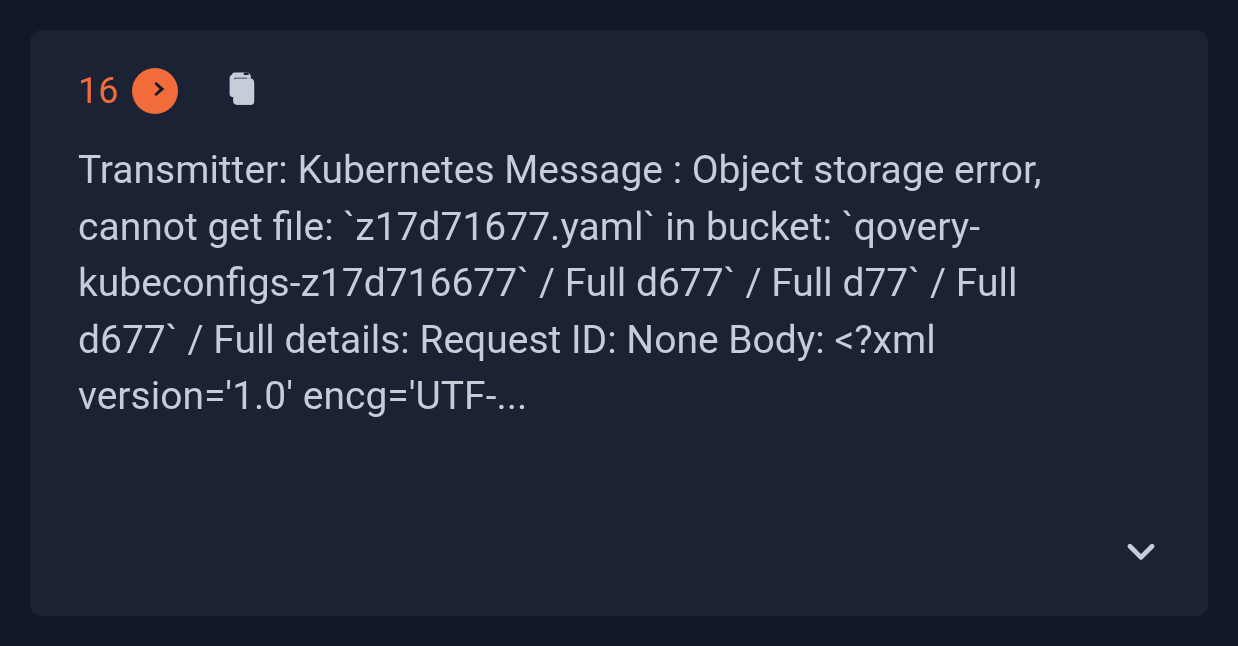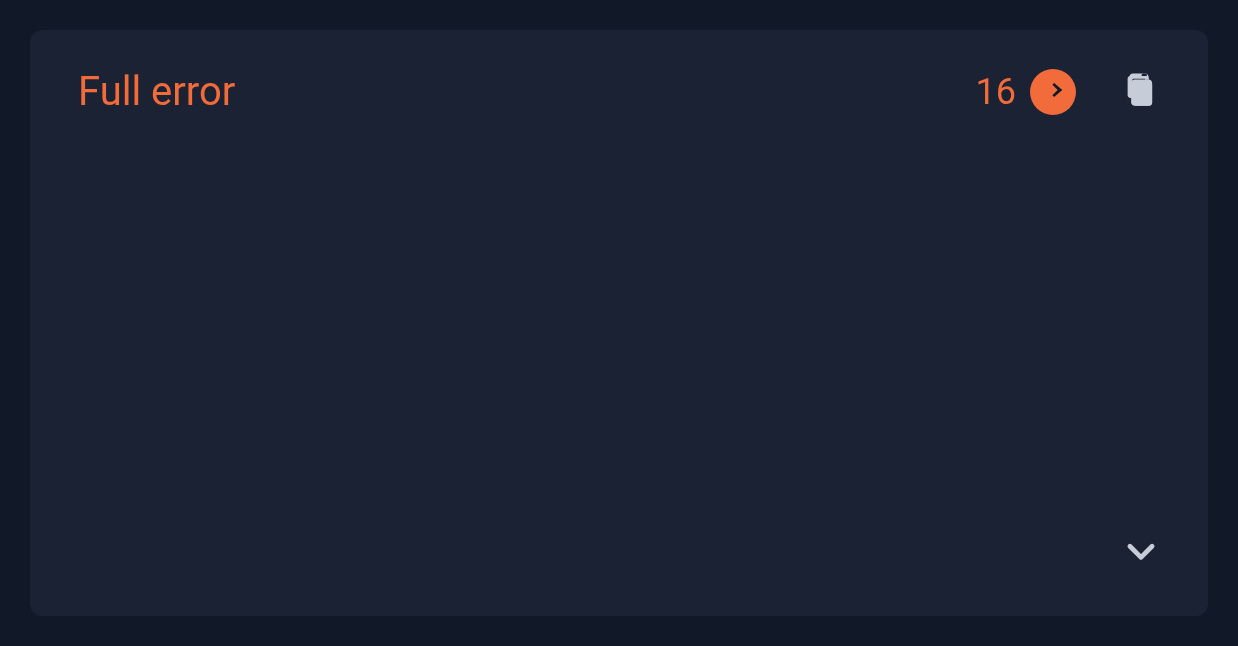--- a/index.html
+++ b/index.html
@@ -86,21 +86,20 @@
       stroke-width: 3;
       stroke-linecap: round;
       stroke-linejoin: round;
     }
   </style>
 </head>
 <body>
 
 <div class="card">
   <div class="header">
-    <div class="title">Full error</div>
     <div class="count">16</div>
     <div class="forward-btn">
       <span>
         <svg viewBox="0 0 24 24">
             <path d="M4 12h12l-4.5-4.5L13 6l7 6-7 6-1.5-1.5L16 12H4z"></path>
           </svg>
       </span>
     </div>
     <div class="copy-btn">
       <span>
@@ -109,20 +108,21 @@
           <path d="M9.5 6h8c1.1 0 2 .9 2 2v11c0 1.1-.9 2-2 2h-8c-1.1 0-2-.9-2-2V8c0-1.1.9-2 2-2z"></path>
           <path d="M16.5 3.5c0-.55-.45-1-1-1h-1c-.55 0-1 .45-1 1V4h3v-.5z" fill="#1a2233"></path>
           <rect x="9" y="7.5" width="9" height="12" rx="1.5" fill="#c6cdd9"></rect>
           <path d="M6 5.5v12c0 .55.45 1 1 1h.5v-2H7.5V6.5H15V5H8c-1.1 0-2 .9-2 2z" fill="#c6cdd9" opacity="0"></path>
           <path d="M7 4h9c.83 0 1.5.67 1.5 1.5V6h-2V5.5H8v11H7c-.83 0-1.5-.67-1.5-1.5v-9.5C5.5 4.67 6.17 4 7 4z" fill="#c6cdd9"></path>
           <rect x="8.5" y="7" width="11" height="14" rx="2" fill="#c6cdd9"></rect>
         </svg>
       </span>
     </div>
   </div>
+  <div class="body">Transmitter: Kubernetes Message : Object storage error, cannot get file: `z17d71677.yaml` in bucket: `qovery-kubeconfigs-z17d716677` / Full d677` / Full d77` / Full d677` / Full details: Request ID: None Body: &lt;?xml version='1.0' encg='UTF-...</div>
   <div class="expand-btn">
     <span>
       <svg viewBox="0 0 24 24">
           <polyline points="5 9 12 16 19 9"></polyline>
         </svg>
     </span>
   </div>
 </div>
 
 </body></html>

